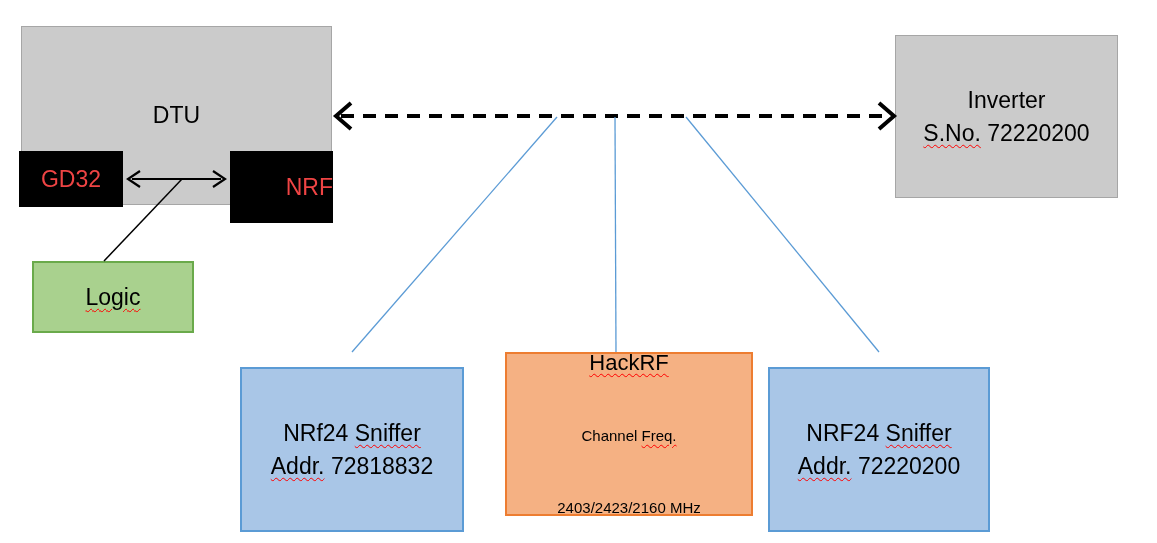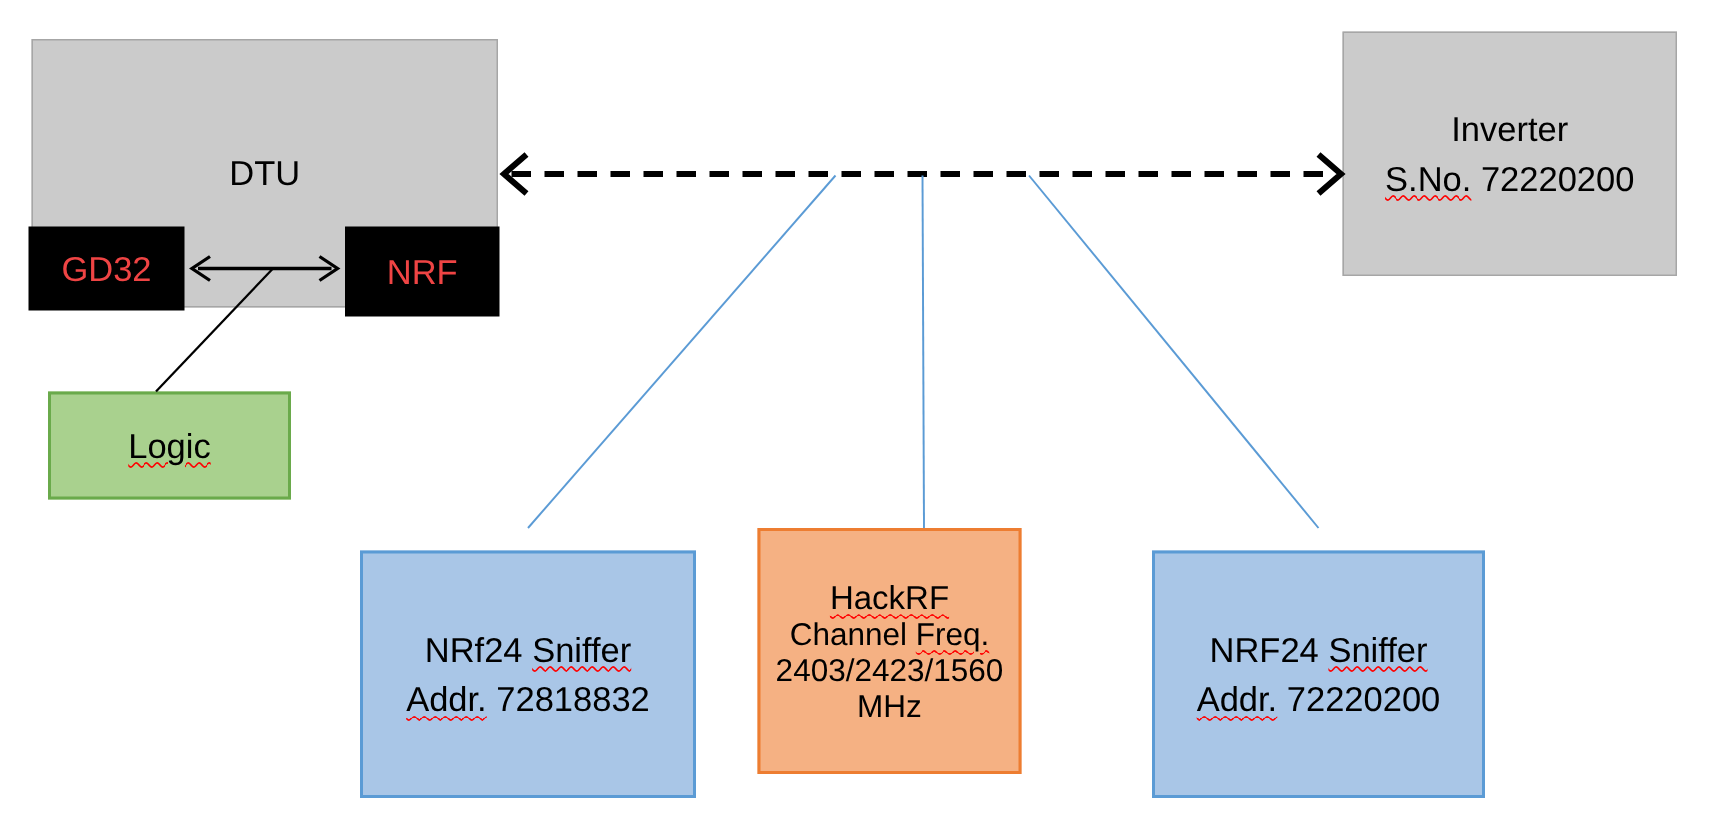--- a/index.html
+++ b/index.html
@@ -40,21 +40,21 @@
   .blue{
     background:var(--blue-fill);
     border:2px solid var(--blue-border);
     margin-top:15px;
   }
   .orange{
     background:var(--orange-fill);
     border:2px solid var(--orange-border);
   }
   .t-title{font-size:22px;line-height:27px;}
-  .t-sub{font-size:21px;line-height:24px;}
+  .t-sub{font-size:15px;line-height:24px;}
   .sq{
     text-decoration-line:underline;
     text-decoration-style:wavy;
     text-decoration-color:var(--squiggle-red);
     text-decoration-thickness:1px;
     text-underline-offset:3px;
   }
   svg.lines{
     position:absolute;
     left:0;top:0;
@@ -75,54 +75,54 @@
 <div class="canvas">
 
   <div class="box gray" style="left:21px;top:26px;width:311px;height:179px;">
     <div>DTU</div>
   </div>
 
   <div class="box black" style="left:19px;top:151px;width:104px;height:56px;">
     <div>GD32</div>
   </div>
 
-  <div class="box black" style="left:230px;top:151px;width:103px;height:60px;">
+  <div class="box black" style="left:230px;top:151px;width:103px;height:72px;align-items:flex-end;">
     <div>NRF</div>
   </div>
 
   <div class="box green" style="left:20px;top:261px;width:162px;height:72px;">
     <div class="sq">Logic</div>
   </div>
 
-  <div class="box gray" style="left:895px;top:21px;width:223px;height:163px;">
+  <div class="box gray" style="left:895px;top:35px;width:223px;height:163px;">
     <div>Inverter</div>
     <div>
       <span class="sq">S.No.</span>
       <span>72220200</span>
     </div>
   </div>
 
   <div class="box blue" style="left:240px;top:352px;width:224px;height:165px;">
     <div>
       <span>NRf24</span>
       <span class="sq">Sniffer</span>
     </div>
     <div>
       <span class="sq">Addr.</span>
       <span>72818832</span>
     </div>
   </div>
 
-  <div class="box orange" style="left:505px;top:352px;width:176px;height:164px;">
+  <div class="box orange" style="left:505px;top:352px;width:248px;height:164px;gap:48px;">
     <div class="t-title sq">HackRF</div>
     <div class="t-sub">
       <span>Channel</span>
       <span class="sq">Freq.</span>
     </div>
-    <div class="t-sub">2403/2423/1560 MHz</div>
+    <div class="t-sub">2403/2423/2160 MHz</div>
   </div>
 
   <div class="box blue" style="left:768px;top:352px;width:222px;height:165px;">
     <div>
       <span>NRF24</span>
       <span class="sq">Sniffer</span>
     </div>
     <div>
       <span class="sq">Addr.</span>
       <span>72220200</span>

